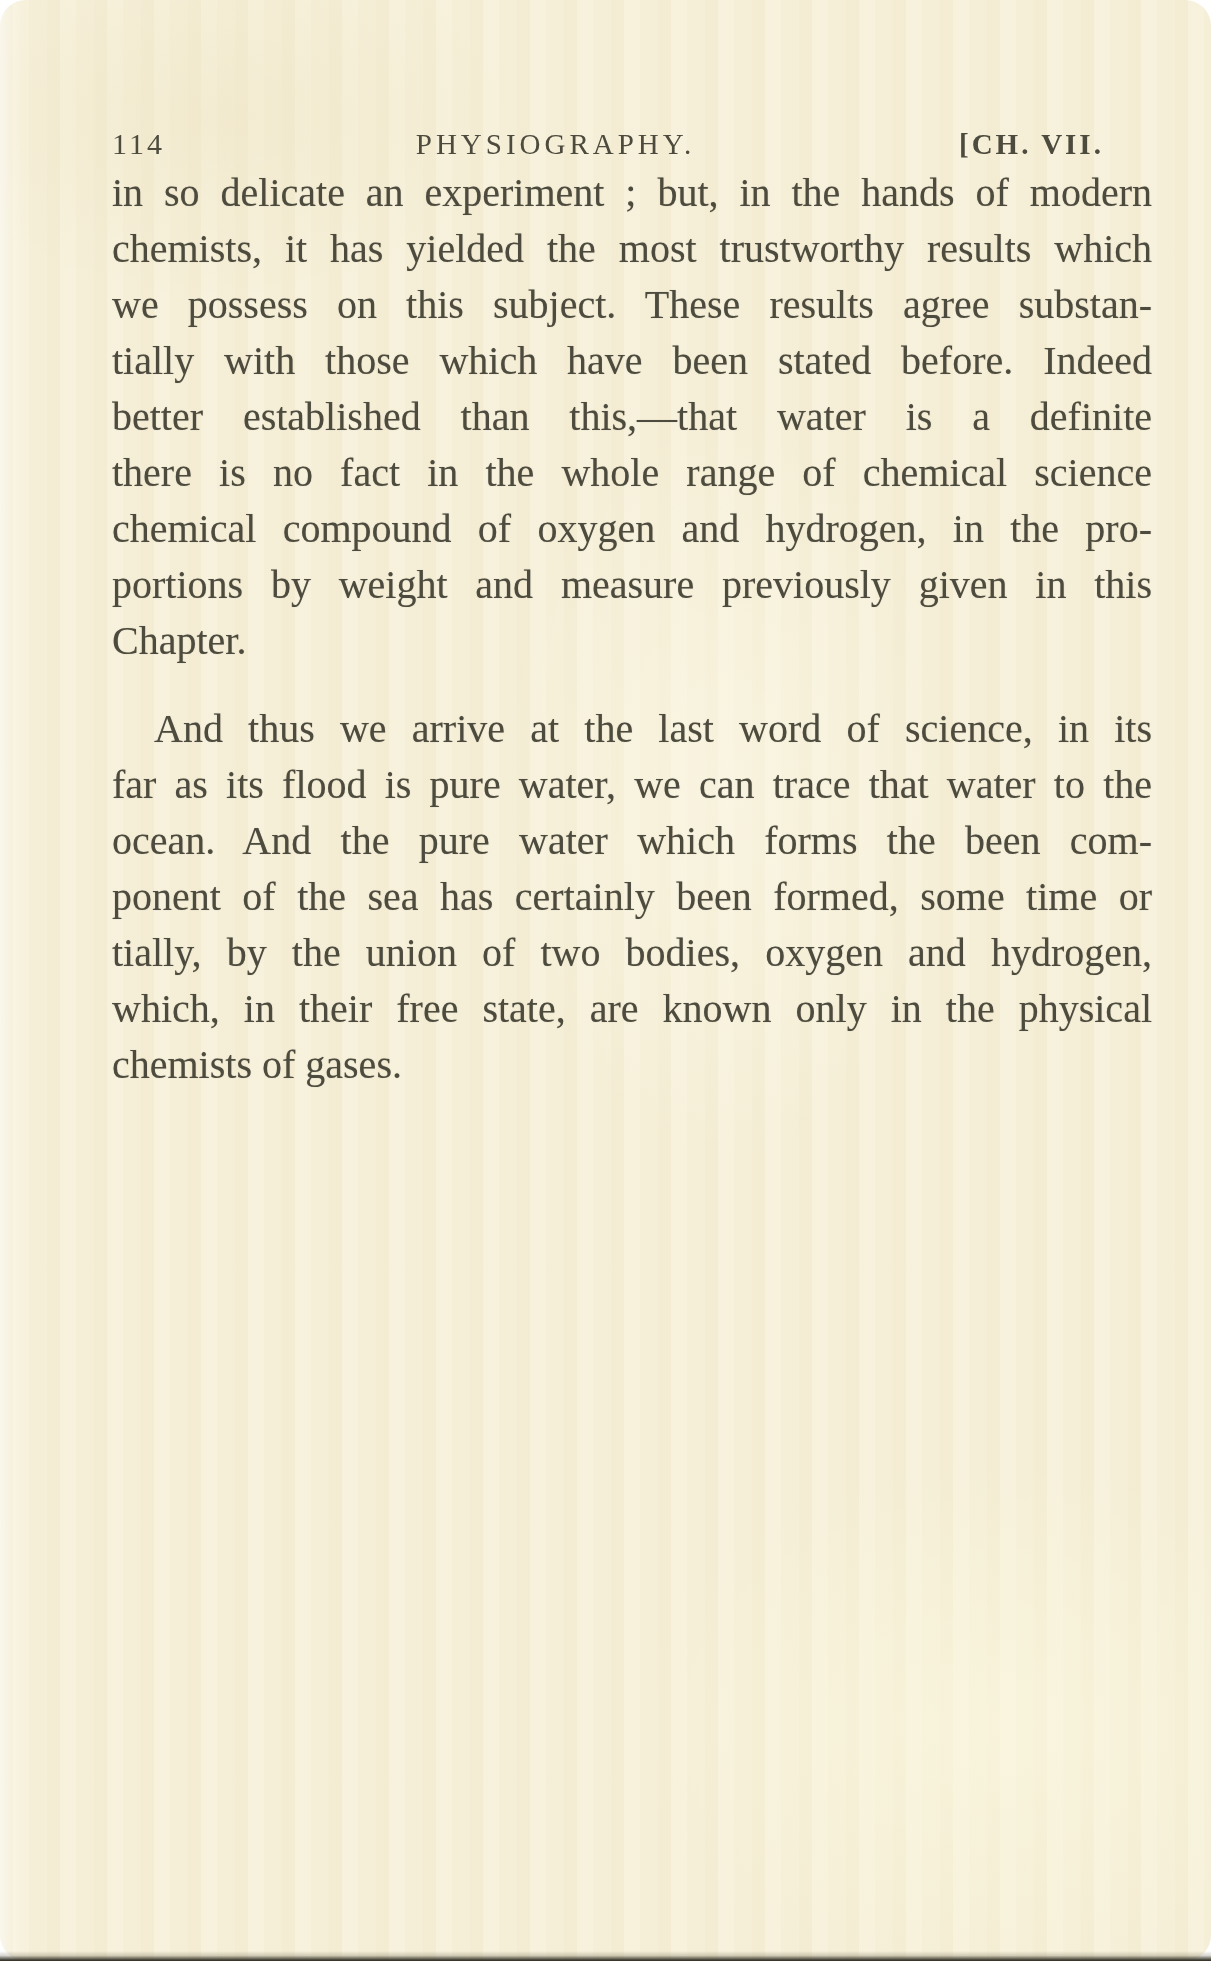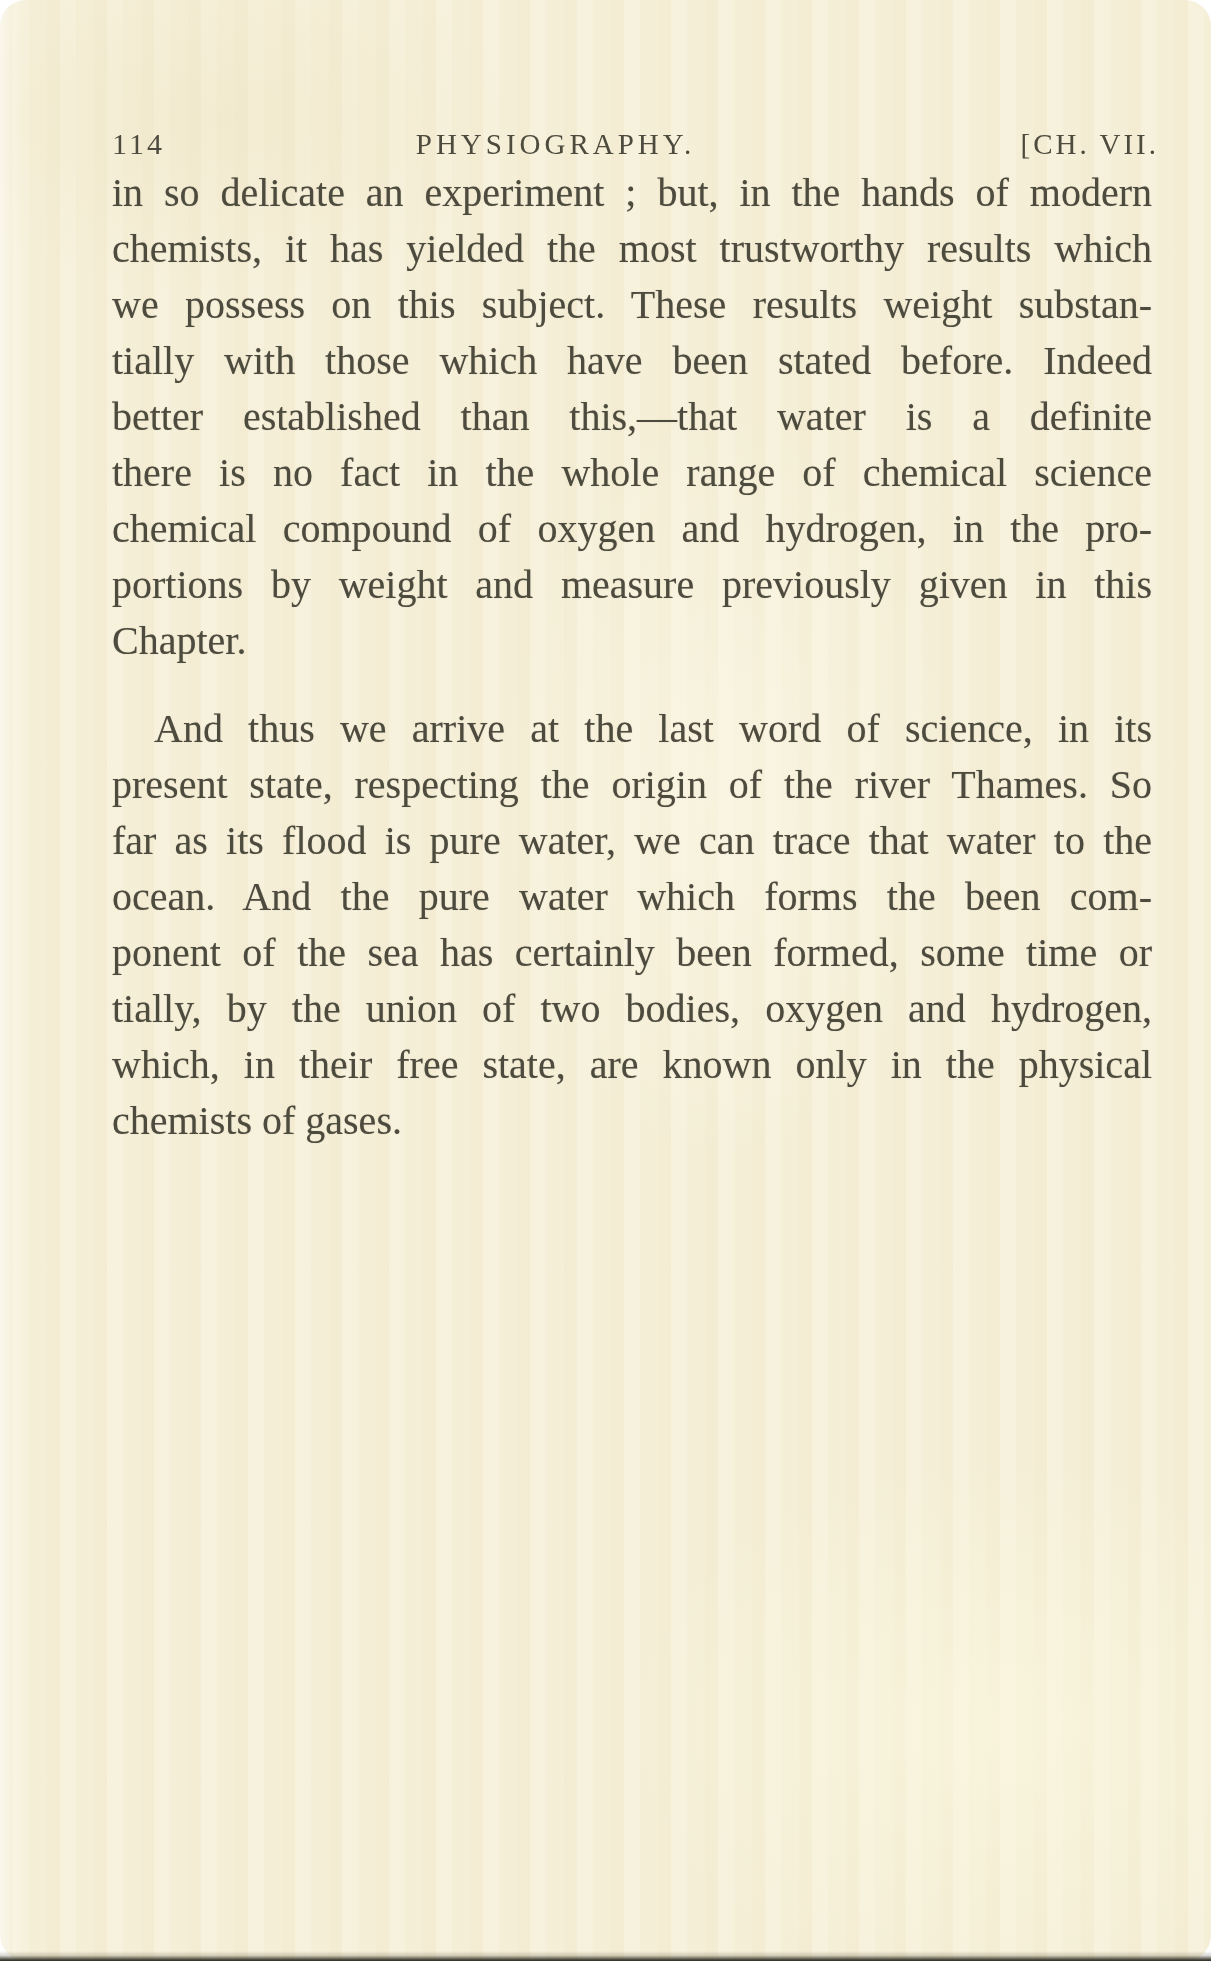--- a/index.html
+++ b/index.html
@@ -56,22 +56,23 @@
   }
   .running-head .running-title {
     flex: 1;
     text-align: center;
     letter-spacing: 4px;
     transform: translateX(-55px);
     margin-top: 40px;
   }
   .running-head .chapter-marker {
     width: 200px;
-    text-align: right;
+    text-align: left;
     letter-spacing: 3px;
+    font-weight: bold;
   }
 
   .body-text {
     position: absolute;
     top: 165px;
     left: 112px;
     width: 1040px;
     font-size: 40px;
     line-height: 56px;
     text-shadow: 0 0 1px rgba(77,75,62,0.35);
@@ -99,31 +100,30 @@
   <div class="running-head">
     <span class="page-number">114</span>
     <span class="running-title">PHYSIOGRAPHY.</span>
     <span class="chapter-marker">[CH. VII.</span>
   </div>
 
   <div class="body-text">
       <div class="paragraph">
         <div class="line">in so delicate an experiment ; but, in the hands of modern</div>
         <div class="line">chemists, it has yielded the most trustworthy results which</div>
-        <div class="line">we possess on this subject. These results weight substan-</div>
+        <div class="line">we possess on this subject. These results agree substan-</div>
         <div class="line">tially with those which have been stated before. Indeed</div>
         <div class="line">better established than this,—that water is a definite</div>
         <div class="line">there is no fact in the whole range of chemical science</div>
         <div class="line">chemical compound of oxygen and hydrogen, in the pro-</div>
         <div class="line">portions by weight and measure previously given in this</div>
         <div class="line last-line">Chapter.</div>
       </div>
       <div class="paragraph">
         <div class="line first-indent">And thus we arrive at the last word of science, in its</div>
-        <div class="line">present state, respecting the origin of the river Thames. So</div>
         <div class="line">far as its flood is pure water, we can trace that water to the</div>
         <div class="line">ocean. And the pure water which forms the been com-</div>
         <div class="line">ponent of the sea has certainly been formed, some time or</div>
         <div class="line">tially, by the union of two bodies, oxygen and hydrogen,</div>
         <div class="line">which, in their free state, are known only in the physical</div>
         <div class="line last-line">chemists of gases.</div>
       </div>
     </div>
 
   <div class="bottom-edge"></div>

